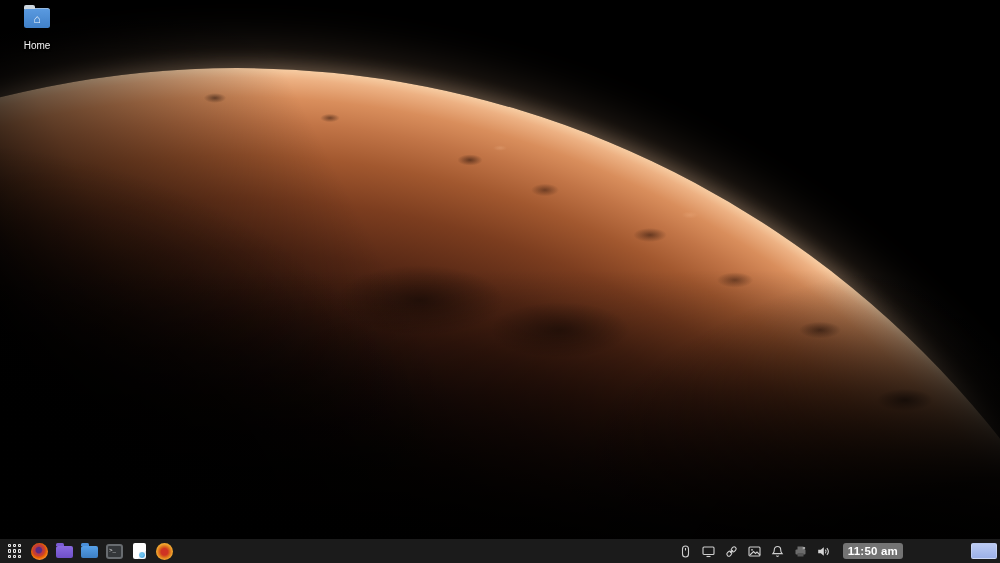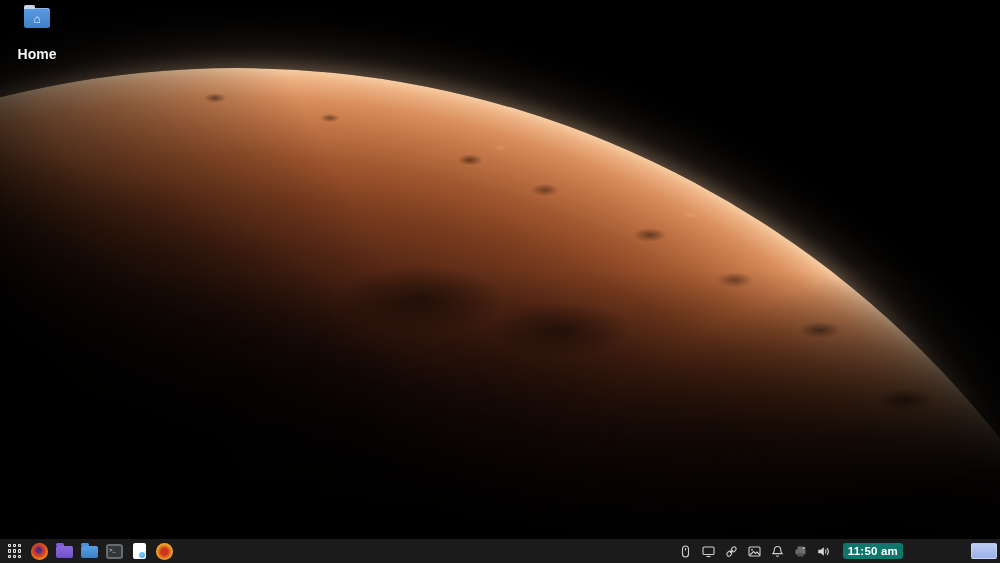--- a/index.html
+++ b/index.html
@@ -40,21 +40,21 @@
 
   
   .desktop-icon{position:absolute;left:11px;top:8px;width:52px;display:flex;flex-direction:column;
     align-items:center;cursor:default;z-index:5;}
   .folder{position:relative;width:26px;height:19px;border-radius:2.5px;
     background:linear-gradient(180deg,#5a9ae0,#4080c8);border-top:1px solid rgba(255,255,255,.45);}
   .folder::before{content:"";position:absolute;top:-4px;left:0;width:11px;height:4px;
     background:#cdd6de;border-radius:2px 2px 0 0;}
   .folder .house{position:absolute;inset:0;display:flex;align-items:center;justify-content:center;
     color:#eaf2fa;font-size:12px;line-height:1;}
-  .desktop-icon .label{margin-top:18px;font-size:14px;color:#f4f4f4;text-shadow:0 1px 2px #000;font-weight:bold;}
+  .desktop-icon .label{margin-top:12px;font-size:10px;color:#f4f4f4;text-shadow:0 1px 2px #000;}
 
   
   .taskbar{position:absolute;left:0;right:0;bottom:0;height:24px;background:#1b1b1b;
     display:flex;align-items:center;padding:0 3px 0 5px;box-sizing:border-box;z-index:10;}
   .tb-left{display:flex;align-items:center;gap:6px;}
   .tb-btn{display:flex;align-items:center;justify-content:center;width:19px;height:20px;
     border-radius:3px;cursor:pointer;}
 
   .app-grid{width:14px;height:14px;display:grid;grid-template-columns:repeat(3,1fr);gap:2px;}
   .app-grid span{background:radial-gradient(circle,#3a3a3a 0 26%,#e9e9e9 27%);border-radius:1px;}
@@ -77,21 +77,21 @@
     background:linear-gradient(135deg,#fff 70%,#dfe6ec 70%);}
   .editor-icon::after{content:"";position:absolute;right:0px;bottom:0px;width:8px;height:8px;border-radius:50%;
     background:radial-gradient(circle at 40% 40%, #6fc3ee 0 30%, #2e8fd8 100%);border:1px solid #fdfdfd;box-sizing:border-box;}
 
   .orange-icon{width:17px;height:17px;border-radius:50%;
     background:radial-gradient(circle at 50% 52%, #cf3323 0 27%, #d9661a 42%, #efa02c 62%, #f7c24c 100%);}
 
   .tb-right{margin-left:auto;display:flex;align-items:center;gap:8px;}
   .tray-btn{display:flex;align-items:center;justify-content:center;width:15px;height:20px;cursor:pointer;}
   .tray-btn svg{display:block;}
-  .clock{margin-left:4px;padding:2px 5px;border-radius:3px;background:#0f766e;
+  .clock{margin-left:4px;padding:2px 5px;border-radius:3px;background:#737373;
     color:#fff;font-size:11.5px;font-weight:700;letter-spacing:.2px;cursor:pointer;white-space:nowrap;}
   .desktop-preview{margin-left:60px;width:26px;height:16px;border-radius:2px;cursor:pointer;
     background:linear-gradient(180deg,#bccbf2,#9cb1e8);border:1px solid rgba(255,255,255,.28);box-sizing:border-box;}
 </style>
 </head>
 <body>
 
 <div class="screen">
 
   <div class="wallpaper">

